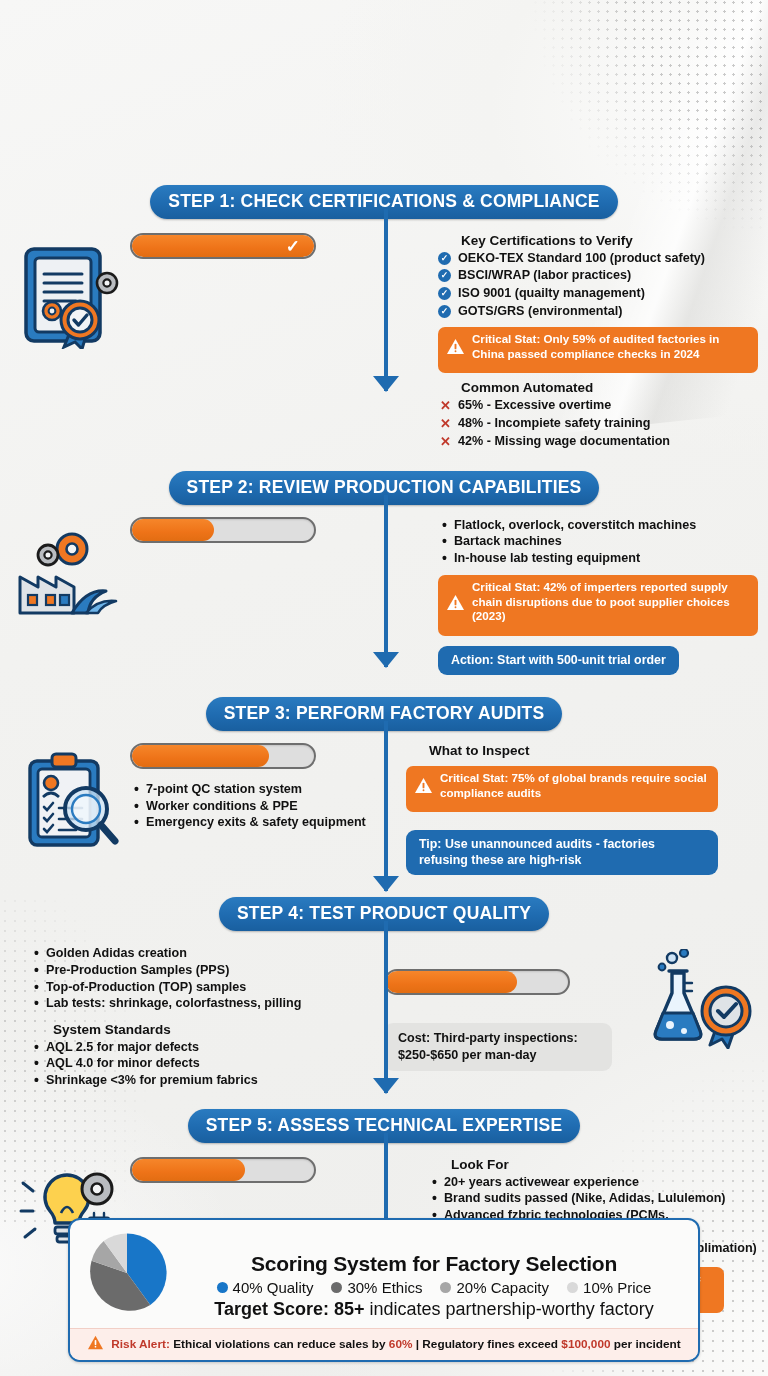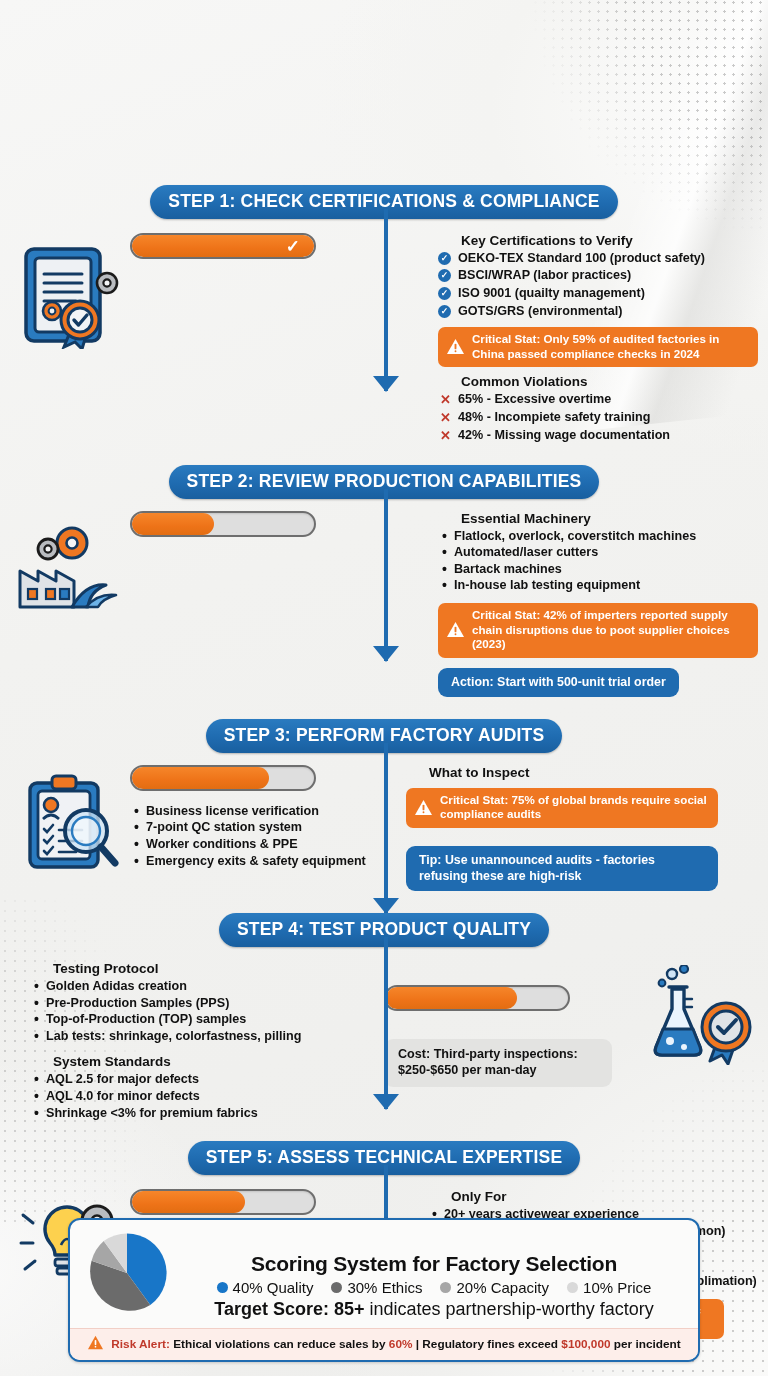--- a/index.html
+++ b/index.html
@@ -161,21 +161,21 @@
   }
   .x-list li .ic {
     position: absolute; left: 2px; top: 0px;
     color: #c0392b; font-size: 13px; font-weight: bold;
   }
 
   
   .callout {
     display: flex; align-items: center; gap: 7px;
     border-radius: 7px;
-    padding: 5px 10px 6px 8px;
+    padding: 5px 10px 12px 8px;
     font-size: 11.6px; font-weight: bold; line-height: 1.25;
     margin-top: 6px;
   }
   .callout.orange { background: #ef7722; color: #fff; }
   .callout .warn {
     flex: 0 0 auto; width: 19px; height: 17px; position: relative;
   }
   .callout .warn svg { display: block; }
   .pill-blue {
     display: inline-block;
@@ -289,21 +289,21 @@
         <div class="callout orange">
           <span class="warn">
             <svg width="19" height="17" viewBox="0 0 20 18">
                 <path d="M10 1 L19 17 L1 17 Z" fill="#fff"></path>
                 <rect x="9" y="6" width="2" height="6" rx="1" fill="#ef7722"></rect>
                 <rect x="9" y="13" width="2" height="2" rx="1" fill="#ef7722"></rect>
               </svg>
           </span>
           <span>Critical Stat: Only 59% of audited factories in China passed compliance checks in 2024</span>
         </div>
-        <div class="h-sub" style="margin-top:7px;">Common Violations</div>
+        <div class="h-sub" style="margin-top:7px;">Common Automated</div>
         <ul class="x-list">
           <li><span class="ic">✕</span><span>65% - Excessive overtime</span></li>
           <li><span class="ic">✕</span><span>48% - Incompiete safety training</span></li>
           <li><span class="ic">✕</span><span>42% - Missing wage documentation</span></li>
         </ul>
       </div>
     </div>
     <div class="connector" style="top:24px;height:182px;">
         <div class="head"></div>
       </div>
@@ -331,24 +331,22 @@
         </svg>
       </div>
       <div style="flex:1;">
         <div style="width:186px;">
           <div class="pbar">
               <div class="fill" style="width:45%"></div>
             </div>
         </div>
       </div>
       <div class="col-right" style="flex:0 0 330px;padding-left:10px;padding-top:0;">
-        <div class="h-sub">Essential Machinery</div>
         <ul class="bul">
           <li>Flatlock, overlock, coverstitch machines</li>
-          <li>Automated/laser cutters</li>
           <li>Bartack machines</li>
           <li>In-house lab testing equipment</li>
         </ul>
         <div class="callout orange" style="margin-top:9px;">
           <span class="warn">
             <svg width="19" height="17" viewBox="0 0 20 18">
                 <path d="M10 1 L19 17 L1 17 Z" fill="#fff"></path>
                 <rect x="9" y="6" width="2" height="6" rx="1" fill="#ef7722"></rect>
                 <rect x="9" y="13" width="2" height="2" rx="1" fill="#ef7722"></rect>
               </svg>
@@ -386,21 +384,20 @@
           <line x1="83" y1="74" x2="97" y2="90" stroke="#123a63" stroke-width="7" stroke-linecap="round"></line>
         </svg>
       </div>
       <div style="flex:0 0 258px;">
         <div style="width:186px;">
           <div class="pbar">
               <div class="fill" style="width:75%"></div>
             </div>
         </div>
         <ul class="bul" style="margin-top:12px;">
-          <li>Business license verification</li>
           <li>7-point QC station system</li>
           <li>Worker conditions &amp; PPE</li>
           <li>Emergency exits &amp; safety equipment</li>
         </ul>
       </div>
       <div class="col-right" style="flex:0 0 330px;padding-left:18px;padding-top:0;">
         <div class="h-sub">What to Inspect</div>
         <div class="callout orange" style="margin-top:8px;">
           <span class="warn">
             <svg width="19" height="17" viewBox="0 0 20 18">
@@ -416,21 +413,20 @@
     </div>
     <div class="connector" style="top:24px;height:170px;">
         <div class="head"></div>
       </div>
   </div>
 
   <div class="step" style="margin-top:22px;">
     <div class="step-bar">STEP 4: TEST PRODUCT QUALITY</div>
     <div class="step-body" style="margin-top:14px;">
       <div style="flex:0 0 330px;padding-left:20px;">
-        <div class="h-sub">Testing Protocol</div>
         <ul class="bul">
           <li>Golden Adidas creation</li>
           <li>Pre-Production Samples (PPS)</li>
           <li>Top-of-Production (TOP) samples</li>
           <li>Lab tests: shrinkage, colorfastness, pilling</li>
         </ul>
         <div class="h-sub" style="margin-top:10px;">System Standards</div>
         <ul class="bul">
           <li>AQL 2.5 for major defects</li>
           <li>AQL 4.0 for minor defects</li>
@@ -506,21 +502,21 @@
         </svg>
       </div>
       <div style="flex:1;">
         <div style="width:186px;">
           <div class="pbar">
               <div class="fill" style="width:62%"></div>
             </div>
         </div>
       </div>
       <div class="col-right" style="flex:0 0 340px;padding-left:10px;padding-top:0;">
-        <div class="h-sub">Only For</div>
+        <div class="h-sub">Look For</div>
         <ul class="bul">
           <li>20+ years activewear experience</li>
           <li>Brand sudits passed (Nike, Adidas, Lululemon)</li>
           <li>Advanced fzbric technologies (PCMs, nanotechnology)</li>
           <li>Custemization capabilities (3D knitting, sublimation)</li>
         </ul>
         <div class="callout orange" style="margin-top:10px;width:296px;">
           <span class="warn">
             <svg width="19" height="17" viewBox="0 0 20 18">
                 <path d="M10 1 L19 17 L1 17 Z" fill="#fff"></path>

